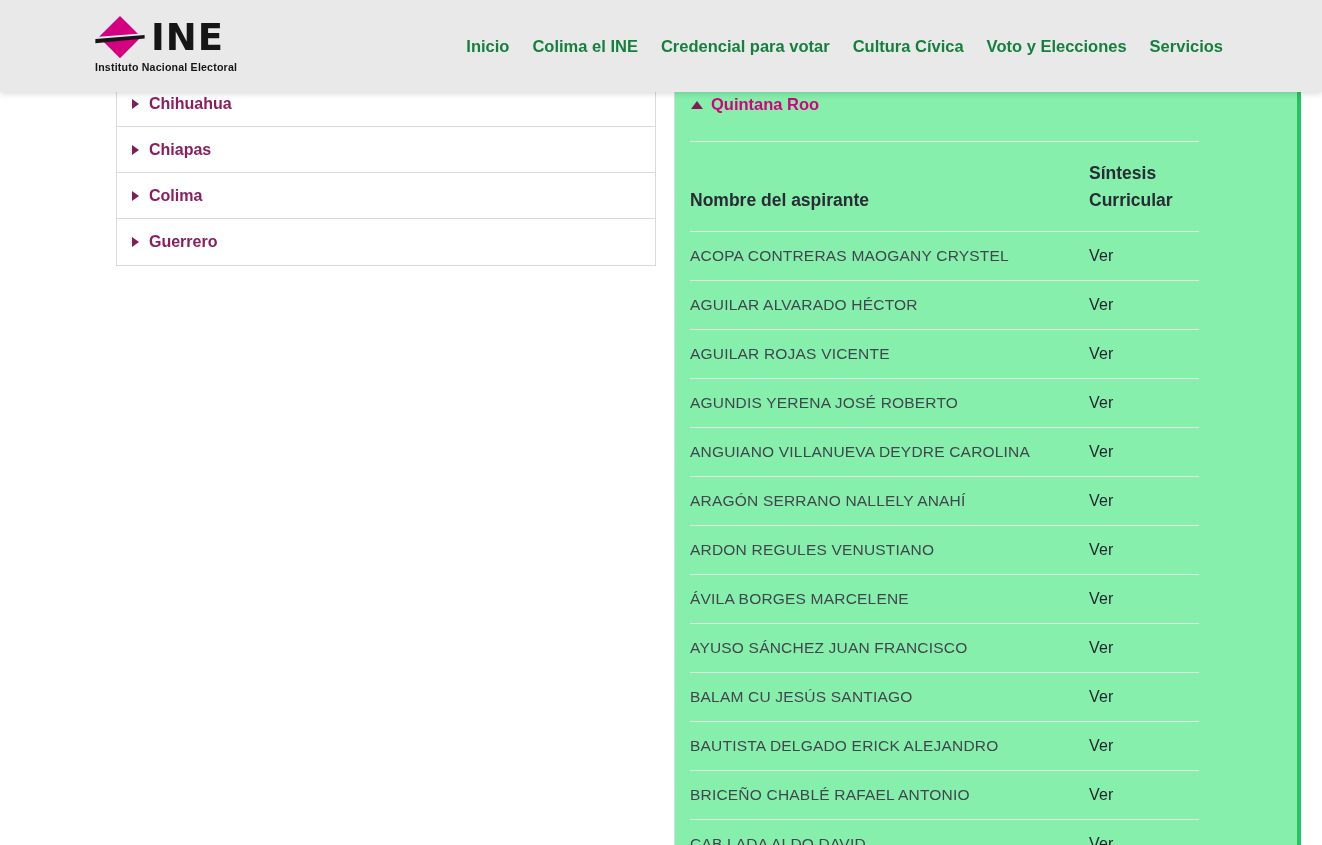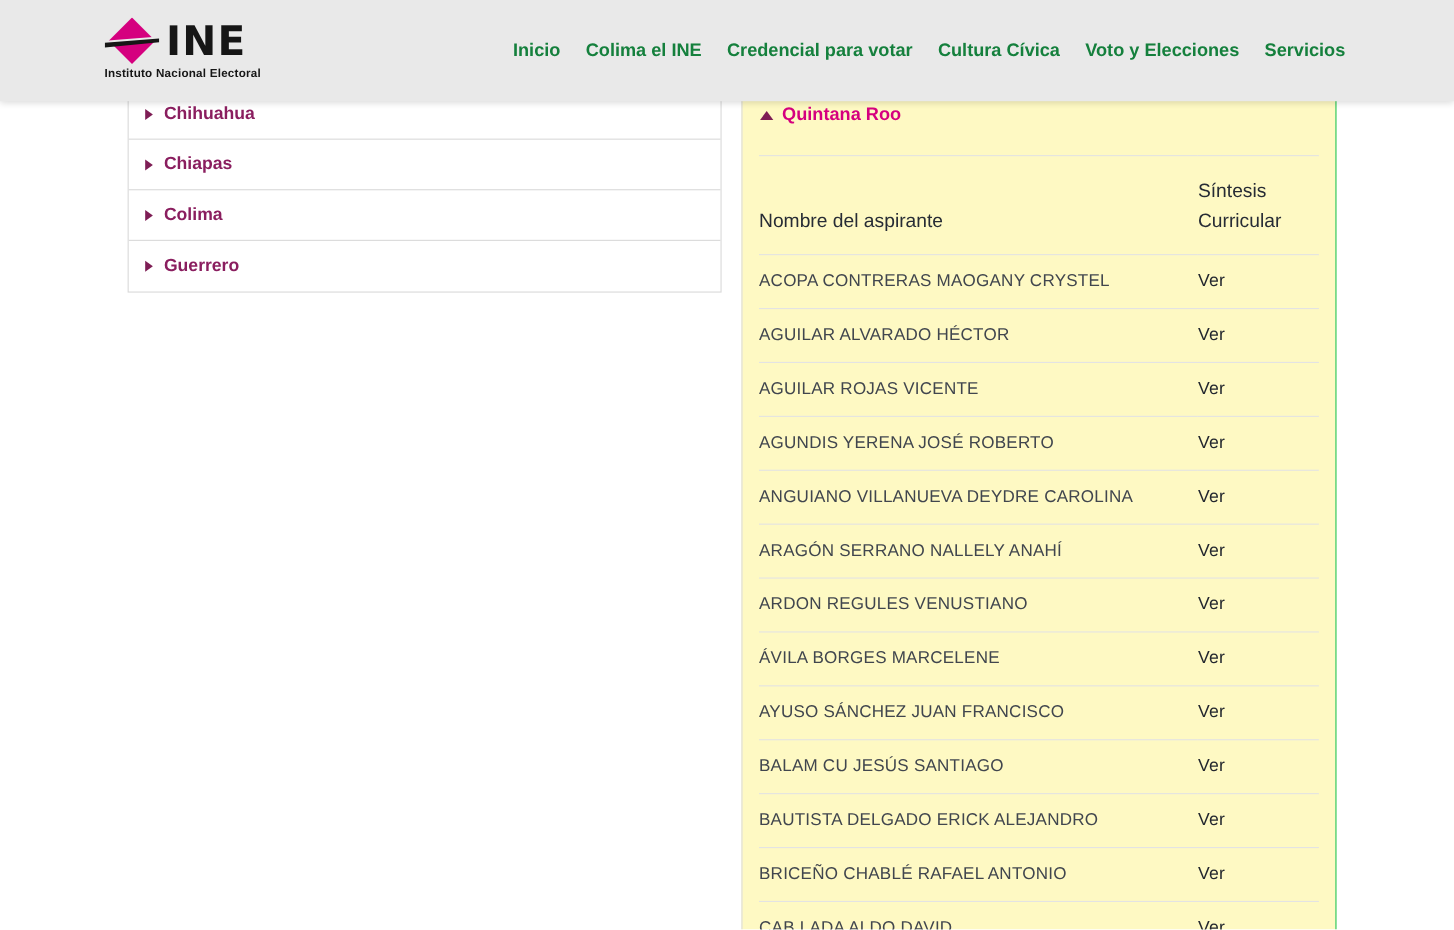--- a/index.html
+++ b/index.html
@@ -98,26 +98,26 @@
     font-size: 16px;
     font-weight: 700;
     color: #8a1e5f;
   }
 
   
   .right-panel {
     position: absolute;
     left: 674px;
     top: 0;
-    width: 541px;
+    width: 627px;
     height: 845px;
     border-left: 1px solid #dcdcdc;
-    border-right: 1px solid #22c55e;
+    border-right: 4px solid #22c55e;
     box-sizing: border-box;
-    background: #fef9c3;
+    background: #86efac;
     z-index: 5;
   }
   .expanded-header {
     display: flex;
     align-items: center;
     gap: 8px;
     padding: 95px 16px 0 16px;
     cursor: pointer;
   }
   .tri-up {
@@ -137,21 +137,21 @@
     width: 509px;
     margin: 27px 15px 0 15px;
     table-layout: fixed;
   }
   table.aspirants thead tr { border-top: 1px solid #e3e3e3; }
   table.aspirants tr { border-bottom: 1px solid #e3e3e3; }
   table.aspirants th {
     text-align: left;
     vertical-align: bottom;
     font-size: 17.5px;
-    font-weight: 400;
+    font-weight: 700;
     line-height: 27px;
     color: #272c35;
     padding: 18px 0 17px 0;
   }
   table.aspirants th.col-action { width: 110px; }
   table.aspirants td {
     font-size: 15.5px;
     color: #41464e;
     letter-spacing: 0.2px;
     padding: 14px 0 14px 0;

